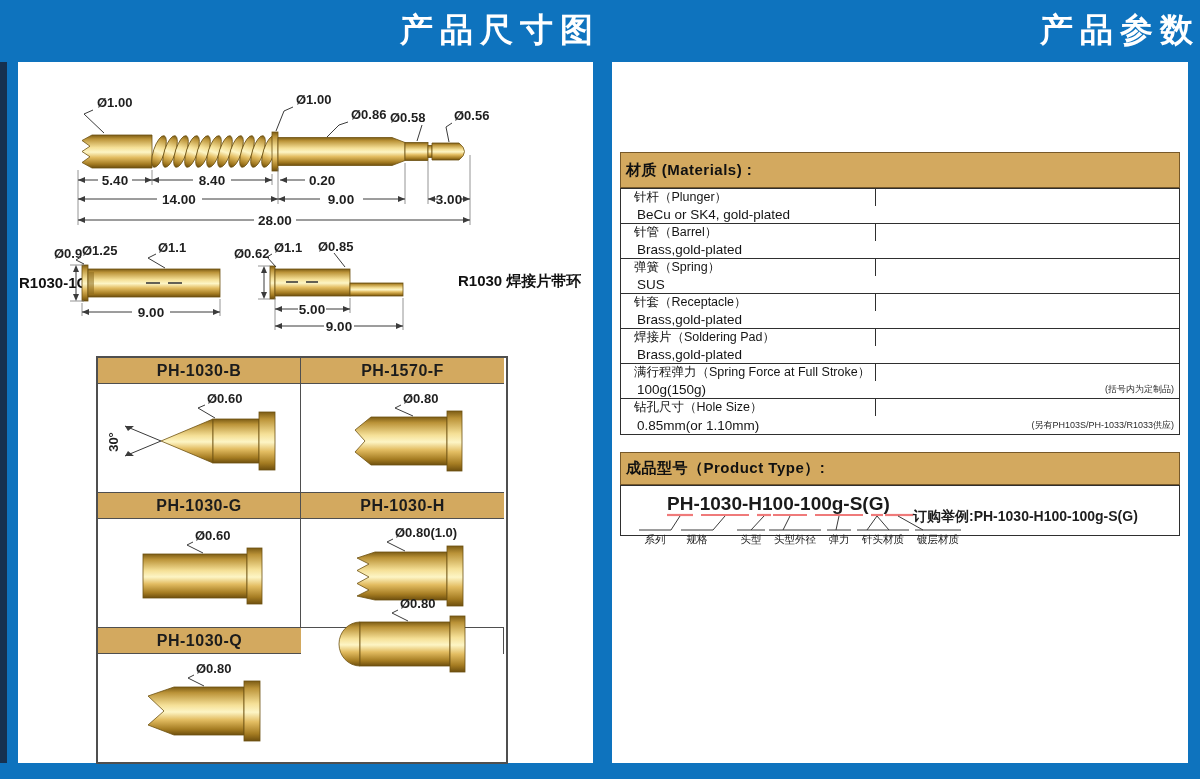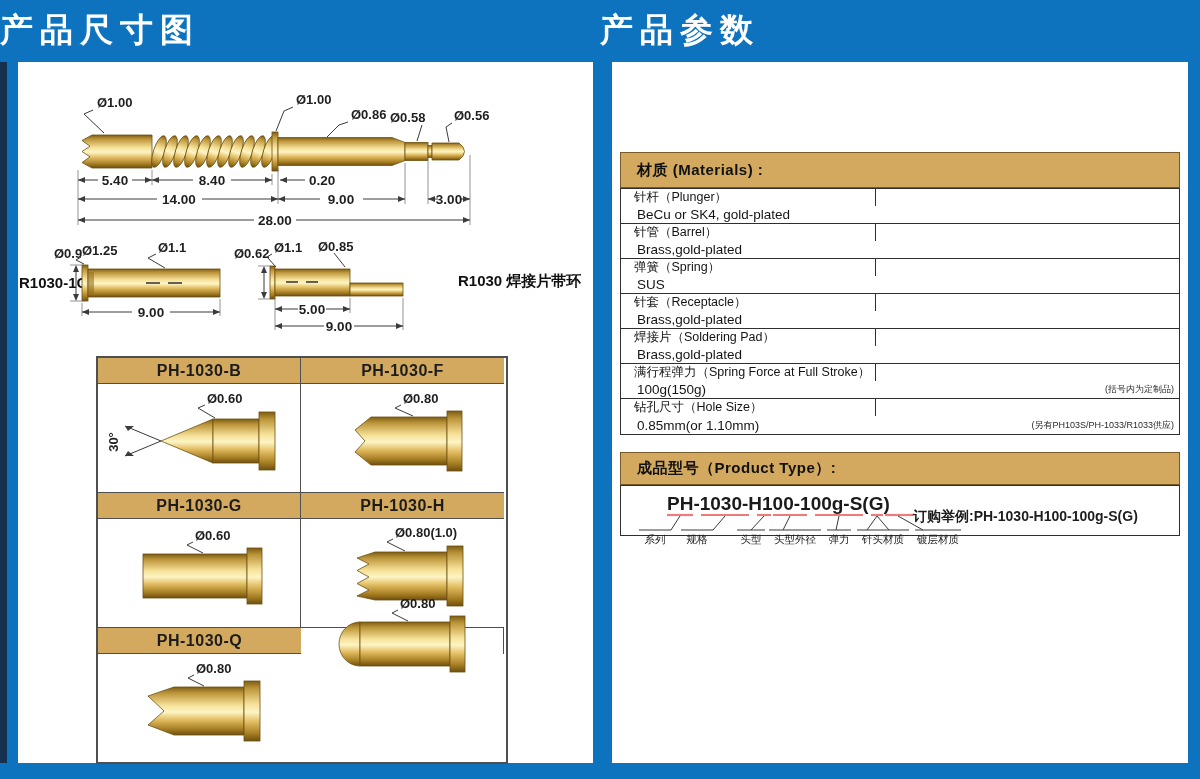--- a/index.html
+++ b/index.html
@@ -4,21 +4,21 @@
 <style>
   html,body{margin:0;padding:0;}
   body{
     width:1200px;height:779px;position:relative;overflow:hidden;
     background:#0e73be;
     font-family:"Liberation Sans",sans-serif;
     -webkit-font-smoothing:antialiased;
   }
   .abs{position:absolute;}
   .title{
-    width:600px;height:62px;line-height:60px;text-align:left;
+    width:600px;height:62px;line-height:60px;text-align:right;
     color:#ffffff;font-family:"DejaVu Serif",serif;font-weight:700;
     font-size:33px;letter-spacing:7px;
   }
   .panel{background:#ffffff;}
   .dark-edge{background:#16314f;}
   svg text{font-family:"Liberation Sans",sans-serif;}
   .dimtext{font-size:13.5px;font-weight:700;fill:#1f1f1f;}
   .diatext{font-size:13px;font-weight:700;fill:#1f1f1f;}
   .comp-name{font-size:15px;font-weight:700;fill:#111;}
   .partline{fill:url(#gg);stroke:#6d5212;stroke-width:.8;}
@@ -40,21 +40,21 @@
     font-size:16px;font-weight:700;color:#1c1c1c;letter-spacing:.5px;
     box-sizing:border-box;border-bottom:1px solid #4f4f4f;
   }
   .tt-cell{display:flex;align-items:center;justify-content:center;box-sizing:border-box;background:#fff;}
   .b-r{border-right:1px solid #4f4f4f;}
   .b-b{border-bottom:1px solid #4f4f4f;}
 
   
   .bar{
     background:#d3a95f;border:1px solid #77592a;box-sizing:border-box;
-    display:flex;align-items:center;padding-left:16px;
+    display:flex;align-items:center;padding-left:5px;
     font-weight:700;font-size:15px;color:#111;letter-spacing:.5px;
   }
   .mtable{
     left:620px;top:188px;width:560px;border:1px solid #2f2f2f;box-sizing:border-box;background:#fff;
   }
   .mrow{display:flex;height:35px;border-bottom:1px solid #2f2f2f;box-sizing:border-box;align-items:stretch;flex-direction:column;}
   .mrow:last-child{border-bottom:none;}
   .m-name{
     width:255px;border-right:1px solid #2f2f2f;box-sizing:border-box;
     display:flex;align-items:center;padding-left:13px;font-size:12.5px;color:#141414;white-space:nowrap;overflow:hidden;
@@ -240,21 +240,21 @@
       <line class="dline" x1="336" y1="264" x2="385" y2="264"></line>
     <path class="arr" d="M257,264 l7,-3 v6 z"></path>
       <path class="arr" d="M385,264 l-7,-3 v6 z"></path>
     <text class="dimtext" x="321" y="268.5" text-anchor="middle">9.00</text>
     <text class="comp-name" x="440" y="224">R1030 焊接片带环</text>
   </g>
 </svg>
 
 <div class="abs tiptable">
   <div class="tt-head b-r">PH-1030-B</div>
-  <div class="tt-head">PH-1030-F</div>
+  <div class="tt-head">PH-1570-F</div>
 
   <div class="tt-cell b-r b-b">
     <svg width="196" height="106" viewBox="0 0 196 106">
       <line class="bkline" x1="60" y1="56" x2="24" y2="41"></line>
         <line class="bkline" x1="60" y1="56" x2="24" y2="71"></line>
       <path class="arr" d="M24,41 l9,0 -6,5 z"></path>
         <path class="arr" d="M24,71 l9,0 -6,-5 z"></path>
       <text class="diatext" font-size="12" text-anchor="middle" transform="rotate(-90 13 57)" x="13" y="61">30°</text>
       <path class="partline" d="M60,56 L112,34 L112,78 Z"></path>
       <rect class="partline" x="112" y="34" width="46" height="44"></rect>

